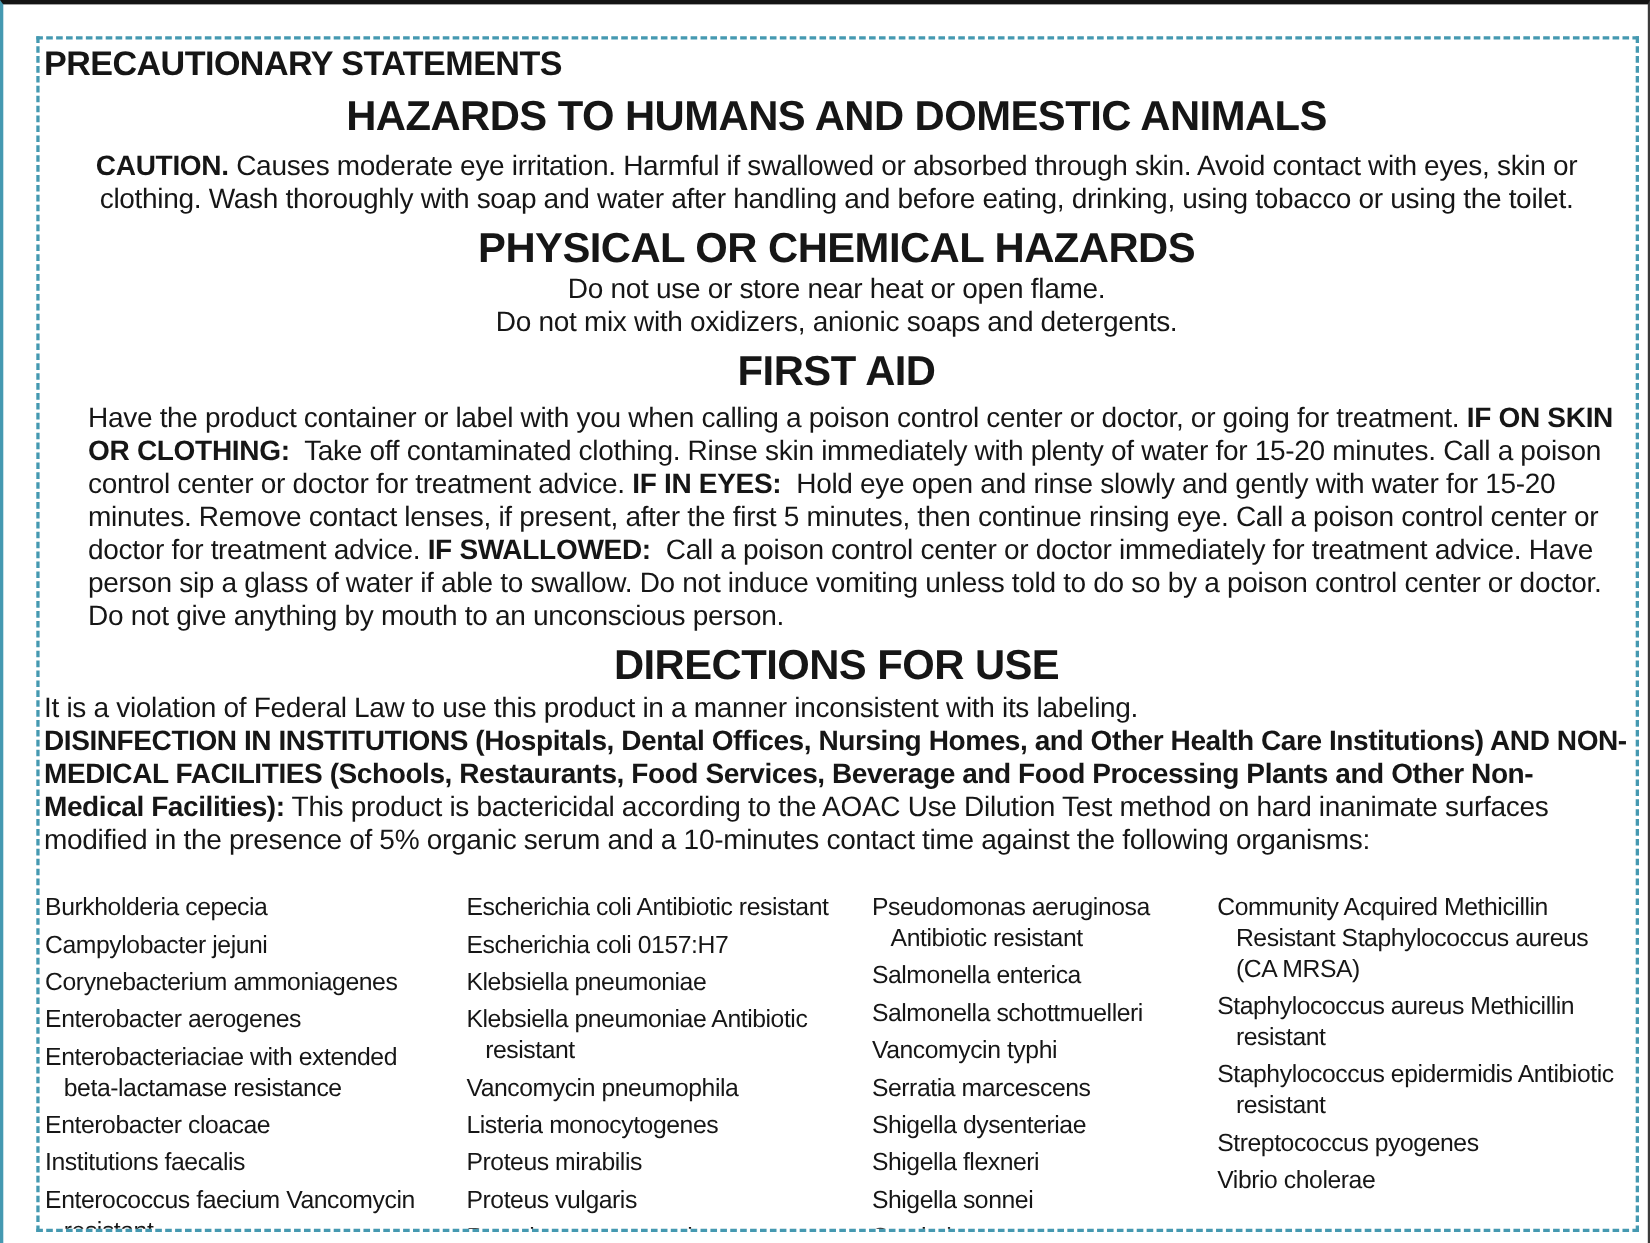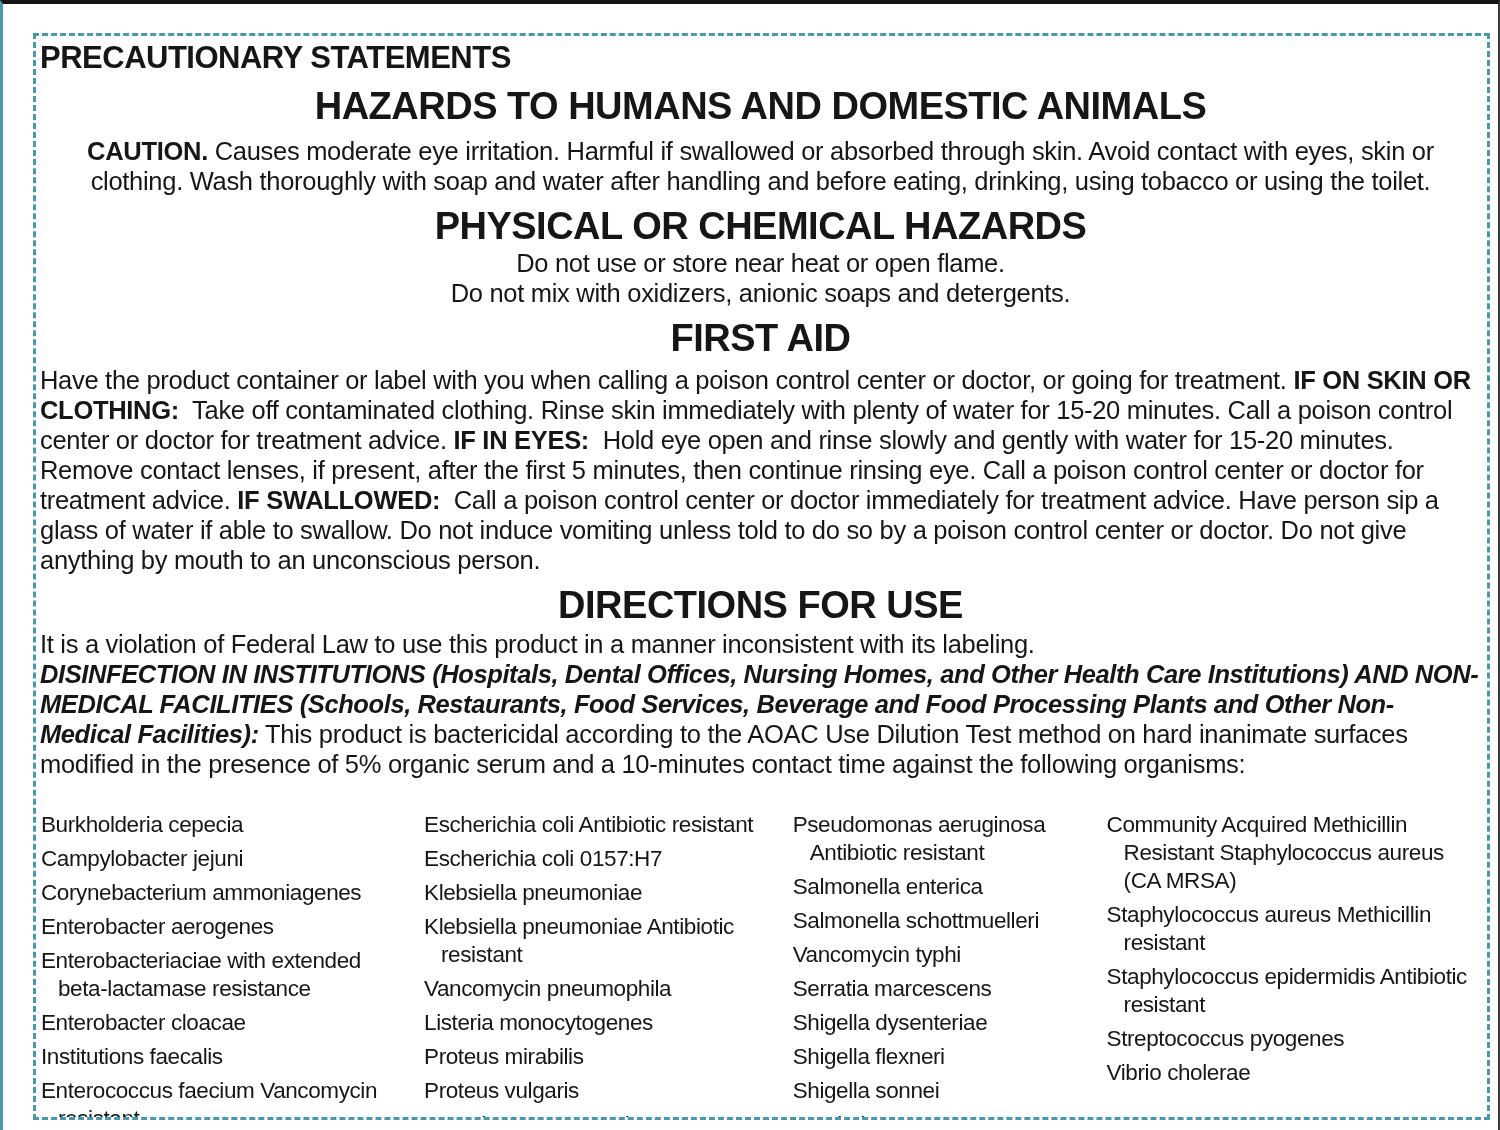--- a/index.html
+++ b/index.html
@@ -31,23 +31,23 @@
   }
   h2.center-title {
     font-size:38px; font-weight:bold; text-align:center;
     letter-spacing:-0.5px; margin-top:9px;
   }
   .par {
     font-size:25.5px; line-height:30px; letter-spacing:-0.3px;
   }
   .caution-par { text-align:center; margin-top:8px; padding:0 18px; }
   .center-line { text-align:center; }
-  .firstaid-par { margin-top:5px; }
+  .firstaid-par { margin-top:5px;margin-left:40px; }
   .violation-par { margin-top:2px; }
-  .disinfection-par b { letter-spacing:-0.4px;font-style:italic; }
+  .disinfection-par b { letter-spacing:-0.4px; }
   .organism-columns {
     display:flex; margin-top:32px; padding-left:1px;
   }
   .organism-col { list-style:none; }
   .organism-col.c1 { flex:0 0 26.6%; }
   .organism-col.c2 { flex:0 0 25.6%; }
   .organism-col.c3 { flex:0 0 21.8%; }
   .organism-col.c4 { flex:0 0 26.0%; }
   .organism-col li {
     font-size:22.5px; line-height:28px; letter-spacing:-0.4px;

